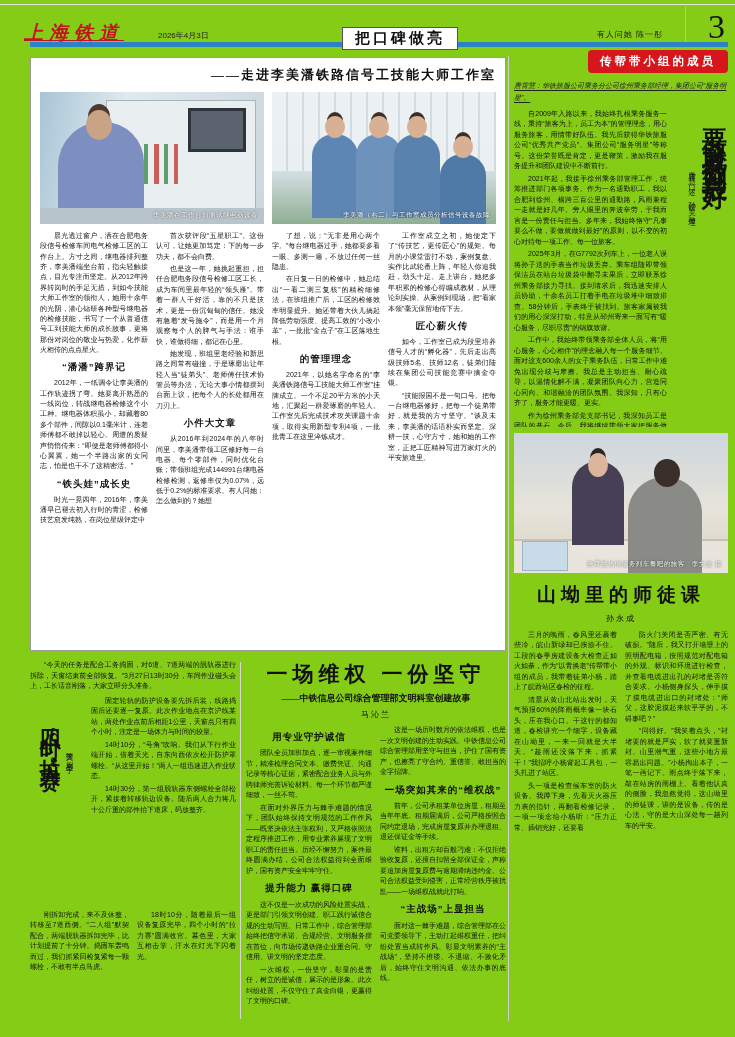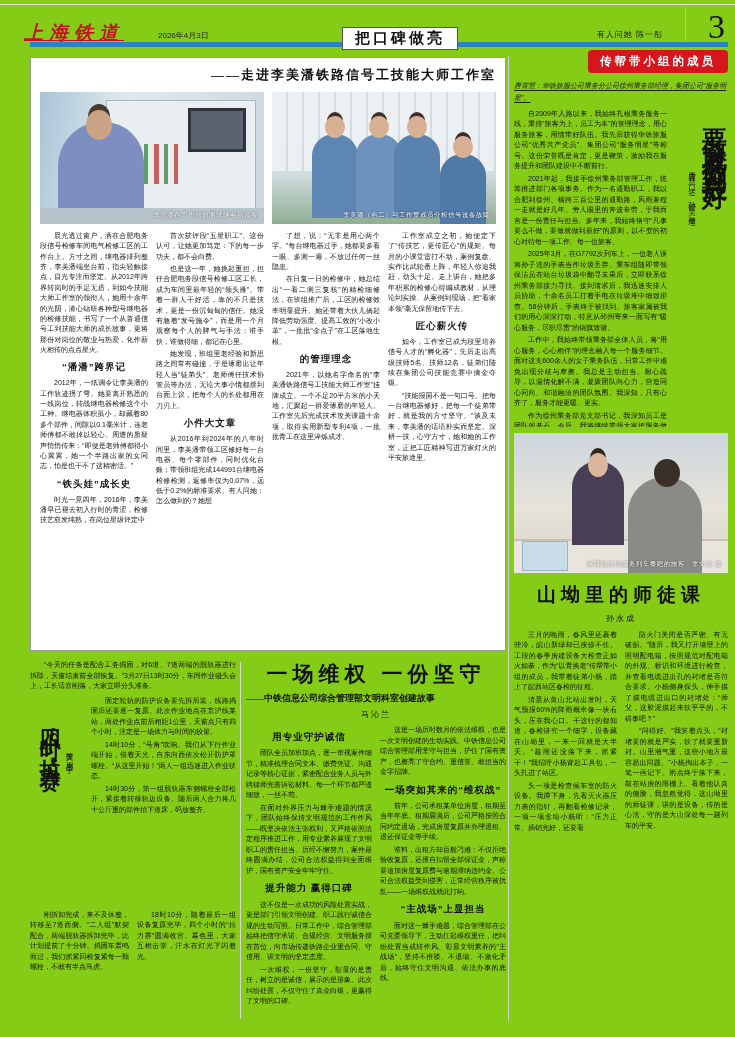--- a/index.html
+++ b/index.html
@@ -117,21 +117,21 @@
   .rally-byline { writing-mode:vertical-rl; font-size:7.5px; letter-spacing:2px; margin:34px 4px 0 0; }
   .rally-col { flex:1; font-size:7px; line-height:1.5; text-align:justify; height:210px; overflow:hidden; }
   .rally-rest { margin-top:4px; font-size:7px; line-height:1.5; text-align:justify;
                 column-count:2; column-gap:8px; height:96px; overflow:hidden; }
 
   
   .mid-divider { position:absolute; left:240px; top:662px; bottom:18px; width:1px; background:#d6d6d6; }
   .rights { position:absolute; left:246px; top:660px; width:260px; height:358px; overflow:hidden; }
   .rights-title { font-weight:bold; font-size:21px; text-align:center; letter-spacing:5px; }
   .rights-sub { font-family:"Liberation Serif", serif; font-weight:bold; font-size:9px;
-                text-align:left; margin-top:4px; }
+                text-align:center; margin-top:4px; }
   .rights-author { font-size:8px; text-align:center; margin:4px 0 5px; letter-spacing:2px; }
   .rights-cols { display:flex; gap:8px; height:284px; overflow:hidden; }
   .rcol { flex:1; font-size:7px; line-height:1.5; text-align:justify; overflow:hidden; }
 </style>
 </head>
 <body>
 
 <div class="page">
   <div class="top-hairline"></div>
 

